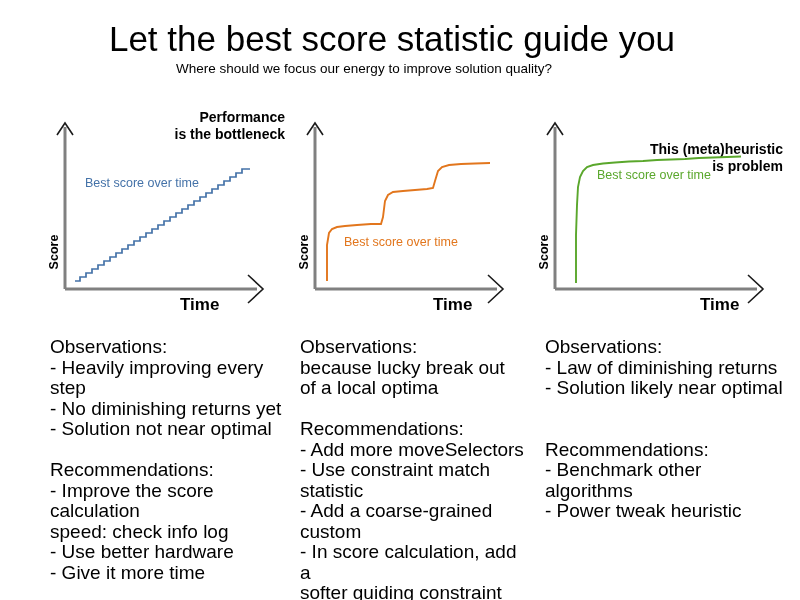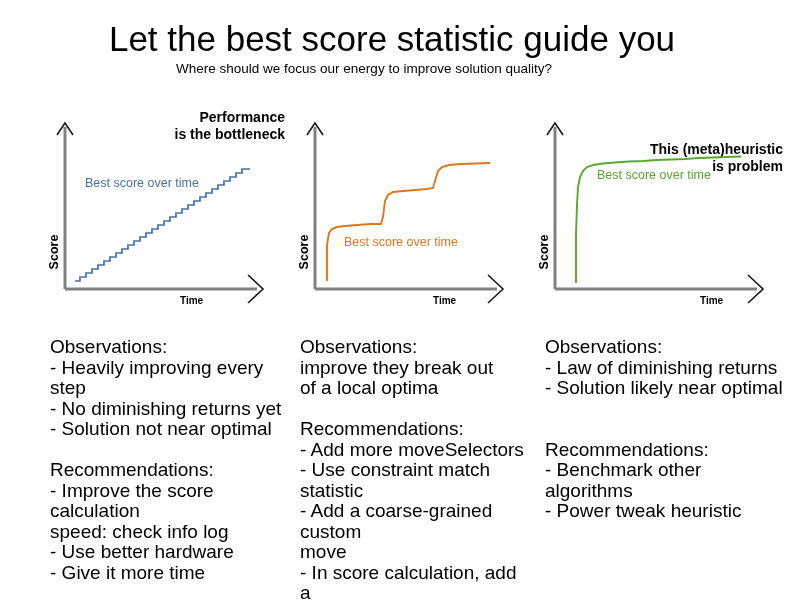--- a/index.html
+++ b/index.html
@@ -83,21 +83,21 @@
     font-size: 12.5px;
     font-weight: bold;
     transform: rotate(-90deg);
     transform-origin: center center;
     color: #000000;
   }
   .axis-label-x {
     position: absolute;
     left: 145px;
     top: 190px;
-    font-size: 10px;
+    font-size: 17px;
     font-weight: bold;
     color: #000000;
   }
   #panel-1 .axis-label-x { left: 148px; }
   #panel-2 .axis-label-x { left: 175px; }
 
   .series-label {
     position: absolute;
     font-size: 12.5px;
     font-weight: 400;
@@ -206,28 +206,27 @@
   <div class="notes-gap"></div>
   <p class="notes-heading">Recommendations:</p>
   <p class="notes-line">- Improve the score calculation</p>
   <p class="notes-line">speed: check info log</p>
   <p class="notes-line">- Use better hardware</p>
   <p class="notes-line">- Give it more time</p>
 </div>
 
 <div class="notes-col" id="notes-1">
   <p class="notes-heading">Observations:</p>
-  <p class="notes-line">improve they break out</p>
+  <p class="notes-line">because lucky break out</p>
   <p class="notes-line">of a local optima</p>
   <div class="notes-gap"></div>
   <p class="notes-heading">Recommendations:</p>
   <p class="notes-line">- Add more moveSelectors</p>
   <p class="notes-line">- Use constraint match statistic</p>
   <p class="notes-line">- Add a coarse-grained custom</p>
-  <p class="notes-line">move</p>
   <p class="notes-line">- In score calculation, add a</p>
   <p class="notes-line">softer guiding constraint</p>
 </div>
 
 <div class="notes-col" id="notes-2">
   <p class="notes-heading">Observations:</p>
   <p class="notes-line">- Law of diminishing returns</p>
   <p class="notes-line">- Solution likely near optimal</p>
   <div class="notes-gap"></div>
   <div class="notes-gap"></div>

